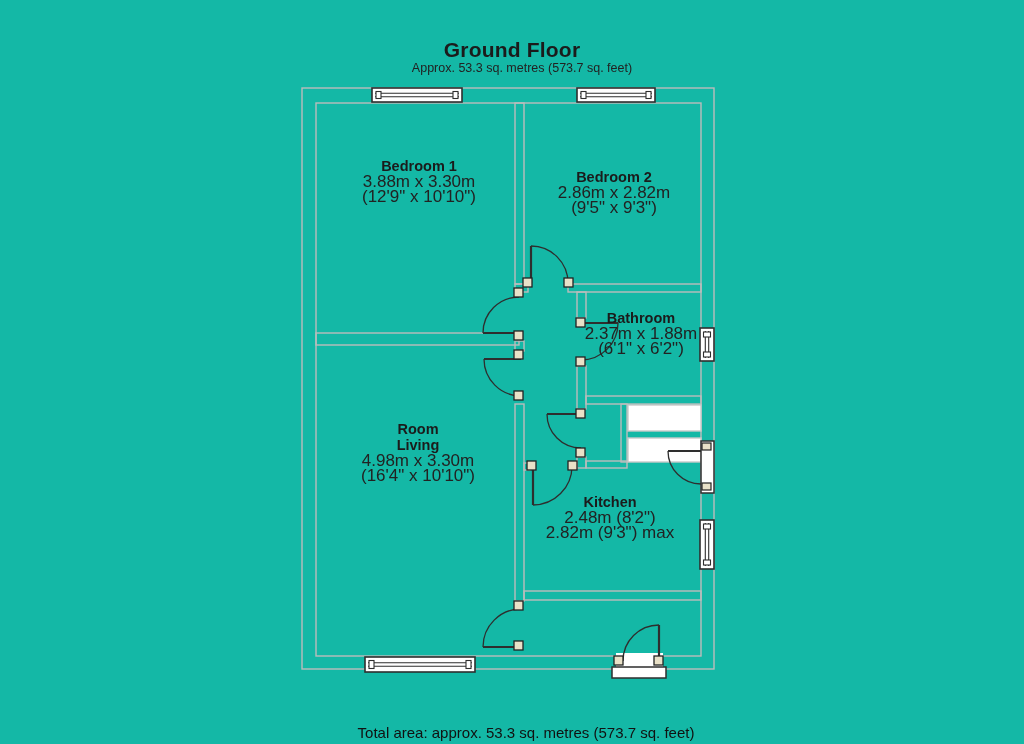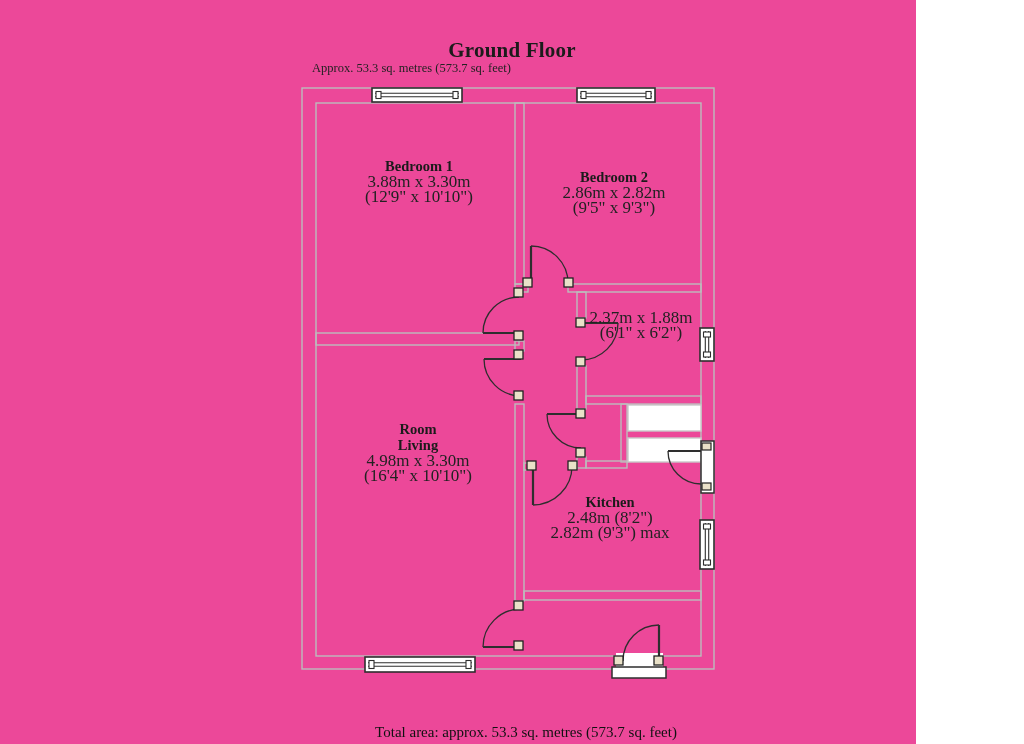--- a/index.html
+++ b/index.html
@@ -1,26 +1,26 @@
 <!DOCTYPE html>
 <html><head>
 <meta charset="utf-8">
 <style>
   html,body{margin:0;padding:0;background:#ffffff;}
   #stage{
-    position:relative;width:916px;height:744px;background:#ec4899;overflow:hidden;
-    font-family:Liberation Serif, serif;color:#1b1b1b;
+    position:relative;width:1024px;height:744px;background:#14b8a6;overflow:hidden;
+    font-family:Liberation Sans, sans-serif;color:#1b1b1b;
   }
   #plan-svg{position:absolute;left:0;top:0;}
   .title{
     position:absolute;left:312px;top:38px;width:400px;text-align:center;
     font-size:21px;font-weight:bold;letter-spacing:0.2px;
   }
   .subtitle{
-    position:absolute;left:312px;top:61px;width:420px;
+    position:absolute;left:312px;top:61px;width:420px;text-align:center;
     font-size:12.5px;color:#222;
   }
   .footer{
     position:absolute;left:326px;top:724px;width:400px;text-align:center;
     font-size:15px;color:#111;
   }
   .room-label{position:absolute;width:220px;text-align:center;}
   .room-name{font-size:14.5px;font-weight:bold;line-height:16px;}
   .room-dim{font-size:17px;line-height:15px;color:#222;}
   .r0{left:309px;top:158px;}
@@ -128,20 +128,21 @@
     <div class="room-dim">(12'9" x 10'10")</div>
   </div>
 
   <div class="room-label r1">
     <div class="room-name">Bedroom 2</div>
     <div class="room-dim">2.86m x 2.82m</div>
     <div class="room-dim">(9'5" x 9'3")</div>
   </div>
 
   <div class="room-label r2">
+    <div class="room-name">Bathroom</div>
     <div class="room-dim">2.37m x 1.88m</div>
     <div class="room-dim">(6'1" x 6'2")</div>
   </div>
 
   <div class="room-label r3">
     <div class="room-name">Room</div>
     <div class="room-name">Living</div>
     <div class="room-dim">4.98m x 3.30m</div>
     <div class="room-dim">(16'4" x 10'10")</div>
   </div>

